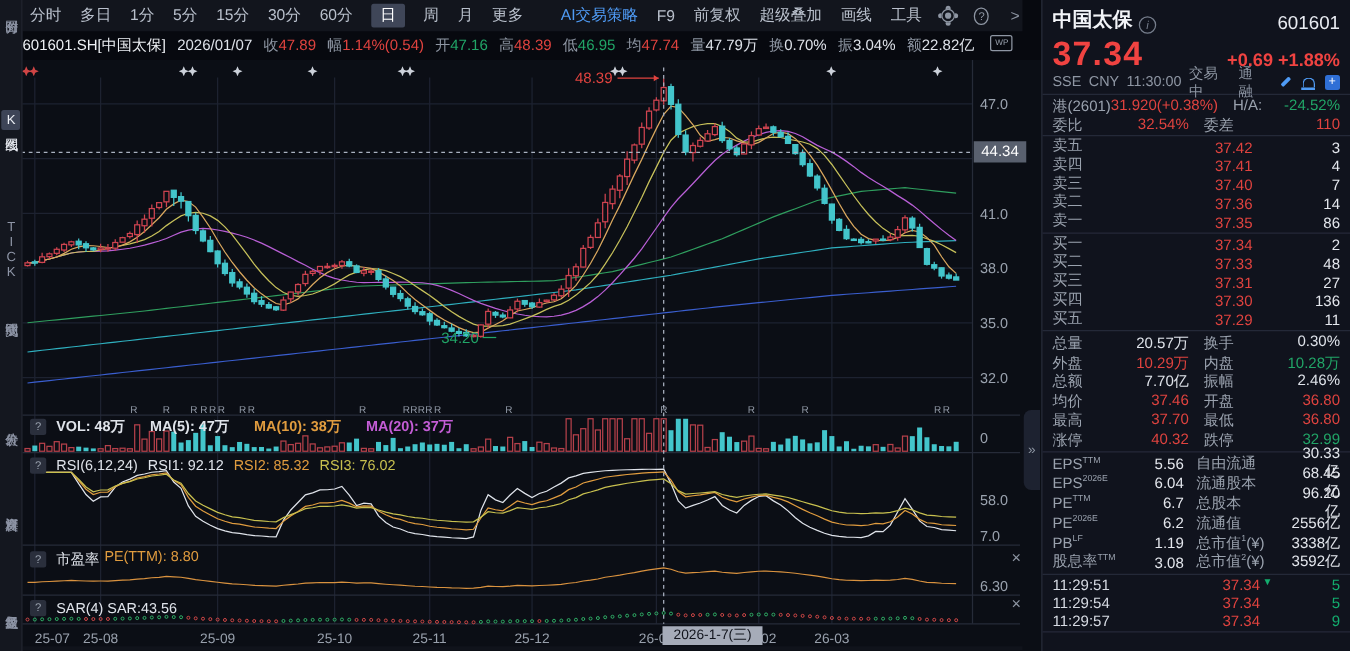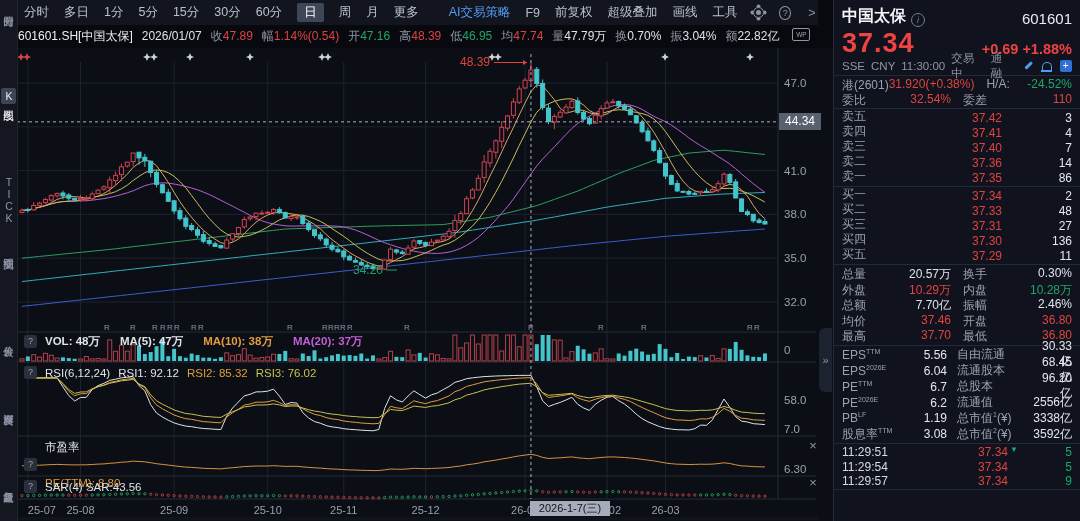--- a/index.html
+++ b/index.html
@@ -778,21 +778,21 @@
   <span class="qbox">?</span>
     <span id="rsi-hdr" style="display: flex; gap: 8px;">
       <span class="c-w">RSI(6,12,24)</span>
       <span class="c-w">RSI1: 92.12</span>
       <span class="c-orange">RSI2: 85.32</span>
       <span class="c-yel">RSI3: 76.02</span>
     </span>
 </div>
 <div class="ind-header" style="left:24px;top:440px">
   <span class="qbox">?</span>
-    <span id="pe-hdr" style="display: flex; gap: 22px; flex-direction: column;">
+    <span id="pe-hdr" style="display: flex; gap: 4px;">
       <span class="c-w">市盈率</span>
       <span class="c-orange">PE(TTM): 8.80</span>
     </span>
 </div>
 <div class="ind-header" style="left:24px;top:480px">
   <span class="qbox">?</span>
     <span id="sar-hdr" style="display: flex; gap: 8px;">
       <span class="c-w">SAR(4) SAR:43.56</span>
     </span>
 </div>
@@ -926,20 +926,26 @@
         <span class="v1 c-r">37.46</span>
         <span class="l2">开盘</span>
         <span class="v2 c-r">36.80</span>
       </div>
       <div class="q-grid st">
         <span class="l">最高</span>
         <span class="v1 c-r">37.70</span>
         <span class="l2">最低</span>
         <span class="v2 c-r">36.80</span>
       </div>
+      <div class="q-grid st">
+        <span class="l">涨停</span>
+        <span class="v1 c-r">40.32</span>
+        <span class="l2">跌停</span>
+        <span class="v2 c-g">32.99</span>
+      </div>
     </div>
   <div class="q-sep"></div>
   <div id="q-fin">
       <div class="fin-row">
         <span class="fl">EPS<sup>TTM</sup></span>
         <span class="fv">5.56</span>
         <span class="fl2">自由流通</span>
         <span class="fv2">30.33亿</span>
       </div>
       <div class="fin-row">

